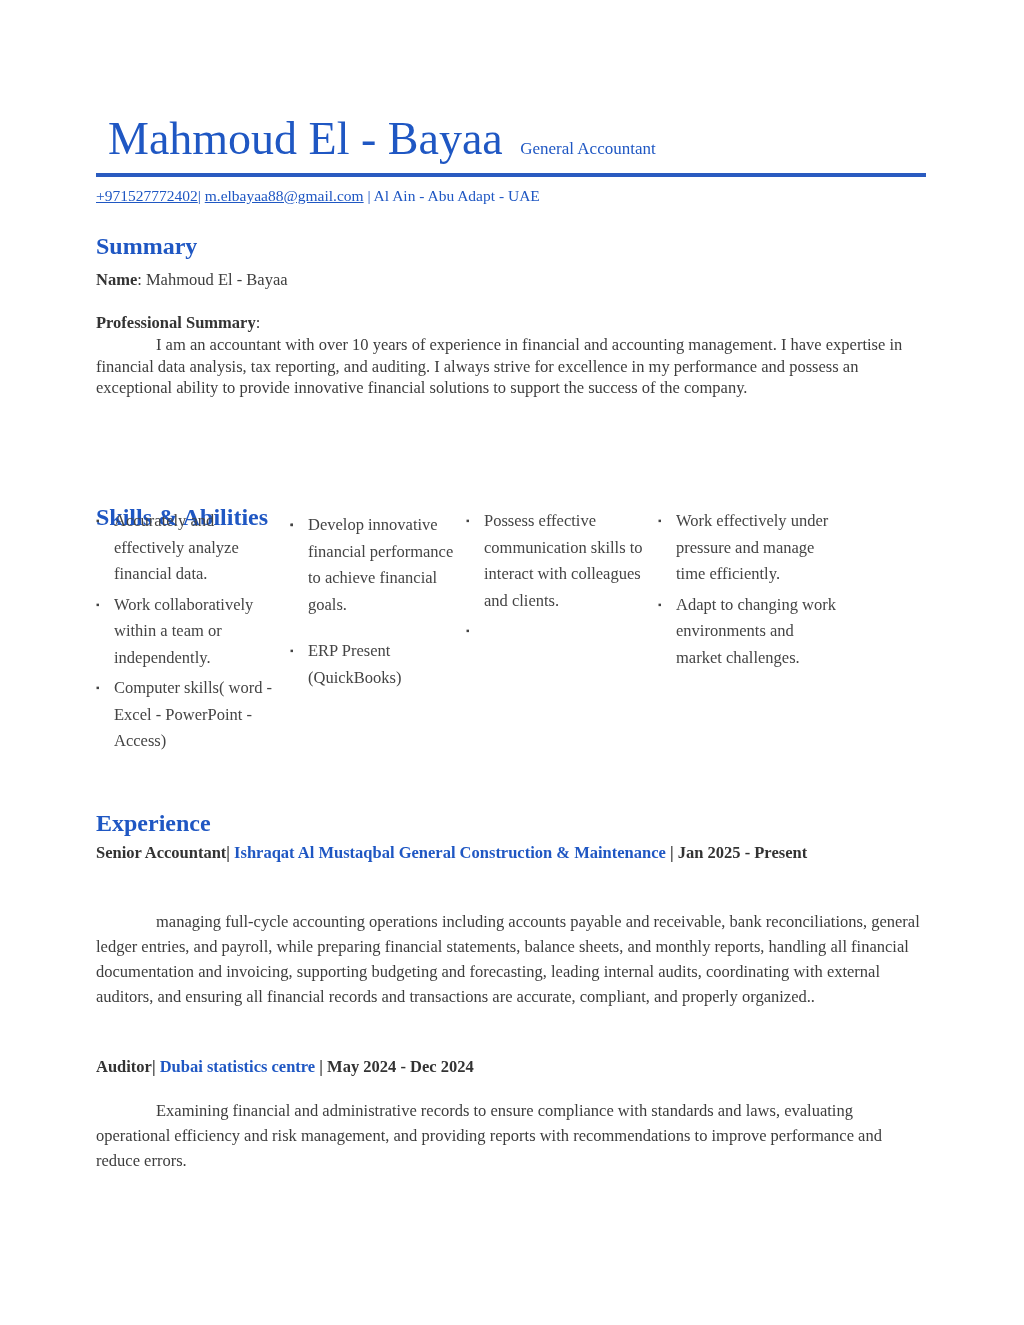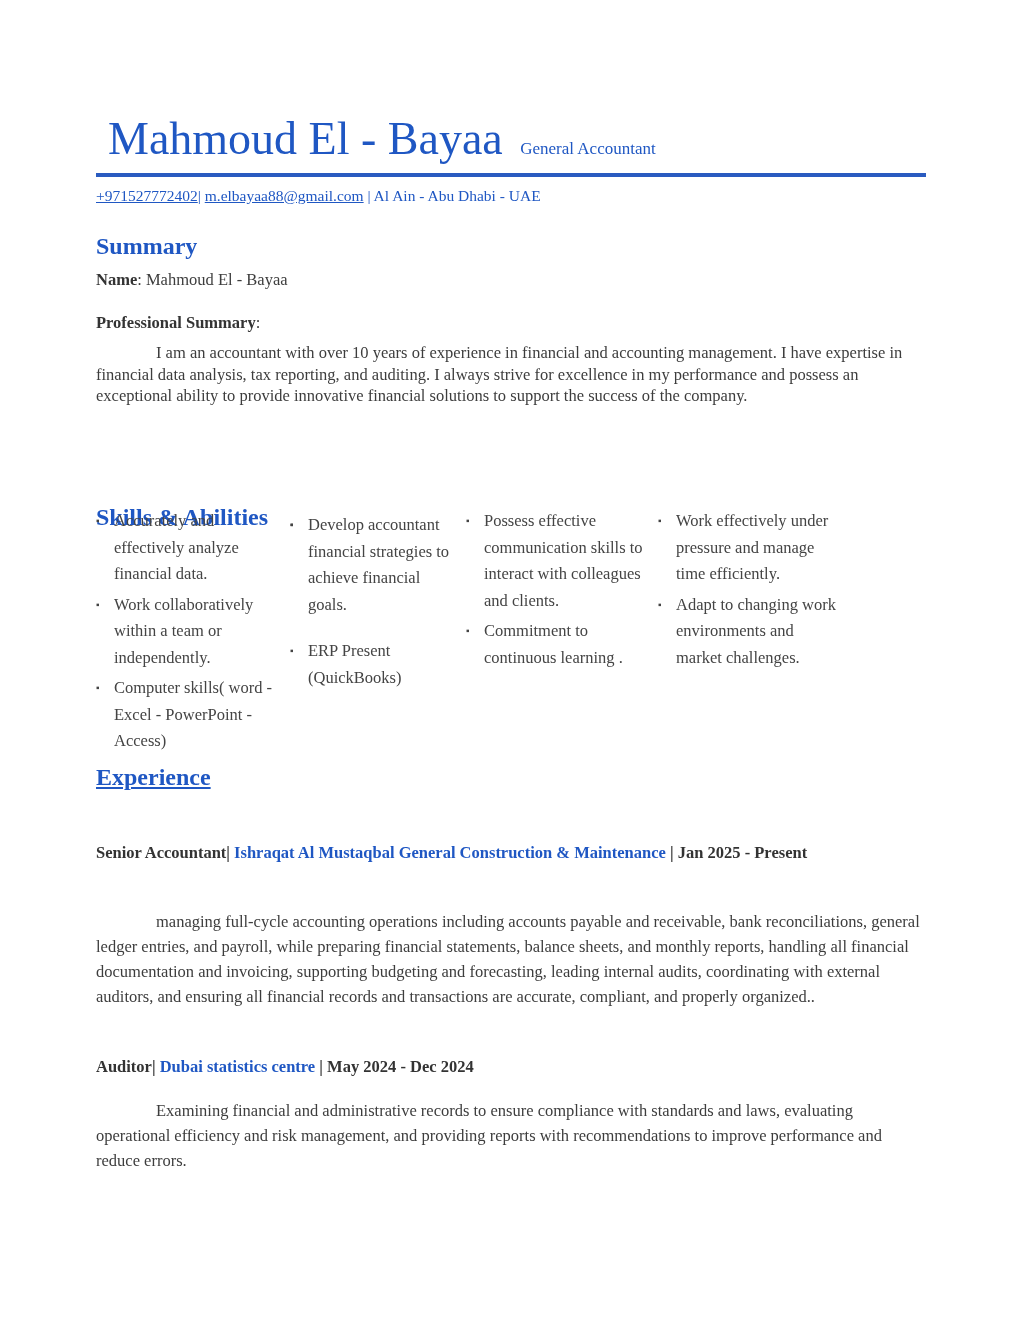--- a/index.html
+++ b/index.html
@@ -30,69 +30,69 @@
 <div class="page">
 
   <div class="header-name">
     <span>Mahmoud El - Bayaa</span>
     <span class="header-title">General Accountant</span>
   </div>
 
   <div class="rule"></div>
 
   <div class="contact">
-    <a>+971527772402</a><span>| </span><a>m.elbayaa88@gmail.com</a><span> | Al Ain - Abu Dhabi - UAE</span>
+    <a>+971527772402</a><span>| </span><a>m.elbayaa88@gmail.com</a><span> | Al Ain - Abu Adapt - UAE</span>
   </div>
 
   <div class="section-title" style="top:233px;">Summary</div>
 
   <div class="text" style="top:269px;">
     <span class="label">Name</span><span>: Mahmoud El - Bayaa</span>
   </div>
 
   <div class="text" style="top:312px;">
     <span class="label">Professional Summary</span><span>:</span>
   </div>
 
-  <div class="text" style="top:342px;">
+  <div class="text" style="top:334px;">
     <span class="indent"></span><span>I am an accountant with over 10 years of experience in financial and accounting management. I have expertise in financial data analysis, tax reporting, and auditing. I always strive for excellence in my performance and possess an exceptional ability to provide innovative financial solutions to support the success of the company.</span>
   </div>
 
   <div class="section-title" style="top:471px;margin-top:33px;">Skills &amp; Abilities</div>
 
   <div class="skills">
     <div class="col" style="left:0; width:192px;">
       <ul>
         <li><span class="bullet">▪</span><span>Accurately and effectively analyze financial data.</span></li>
         <li><span class="bullet">▪</span><span>Work collaboratively within a team or independently.</span></li>
         <li><span class="bullet">▪</span><span>Computer skills( word - Excel - PowerPoint - Access)</span></li>
       </ul>
     </div>
     <div class="col" style="left:194px; width:170px;">
       <ul>
         <li><span class="bullet">▪</span></li>
-        <li><span class="bullet">▪</span><span>Develop accountant financial strategies to achieve financial goals.</span></li>
+        <li><span class="bullet">▪</span><span>Develop innovative financial performance to achieve financial goals.</span></li>
         <li style="margin-top:20px;"><span class="bullet">▪</span><span>ERP Present (QuickBooks)</span></li>
       </ul>
     </div>
     <div class="col" style="left:370px; width:190px;">
       <ul>
         <li><span class="bullet">▪</span><span>Possess effective communication skills to interact with colleagues and clients.</span></li>
-        <li><span class="bullet">▪</span><span>Commitment to continuous learning .</span></li>
+        <li><span class="bullet">▪</span></li>
       </ul>
     </div>
     <div class="col" style="left:562px; width:180px;">
       <ul>
         <li><span class="bullet">▪</span><span>Work effectively under pressure and manage time efficiently.</span></li>
         <li><span class="bullet">▪</span><span>Adapt to changing work environments and market challenges.</span></li>
       </ul>
     </div>
   </div>
 
-  <div class="section-title" style="top:764px;text-decoration:underline;">Experience</div>
+  <div class="section-title" style="top:810px;">Experience</div>
 
   <div class="job-head" style="top:840px;">
     <span>Senior Accountant| </span><span class="company">Ishraqat Al Mustaqbal General Construction &amp; Maintenance</span><span> | Jan 2025 - Present</span>
   </div>
   <div class="job-desc" style="top:909px;">
     <span class="indent"></span><span>managing full-cycle accounting operations including accounts payable and receivable, bank reconciliations, general ledger entries, and payroll, while preparing financial statements, balance sheets, and monthly reports, handling all financial documentation and invoicing, supporting budgeting and forecasting, leading internal audits, coordinating with external auditors, and ensuring all financial records and transactions are accurate, compliant, and properly organized..</span>
   </div>
 
   <div class="job-head" style="top:1054px;">
     <span>Auditor| </span><span class="company">Dubai statistics centre</span><span> | May 2024 - Dec 2024</span>

